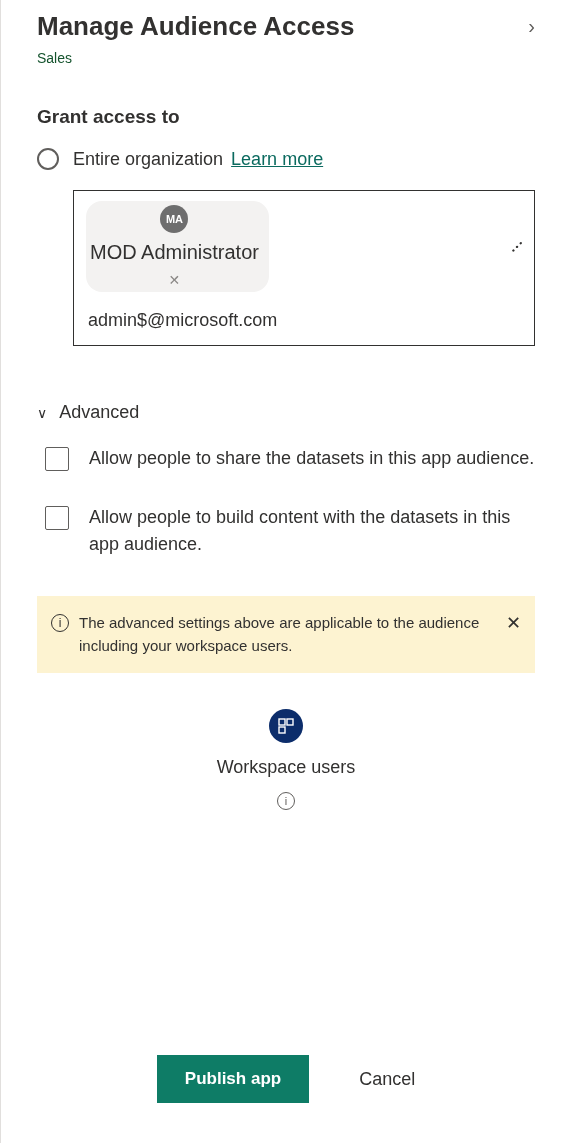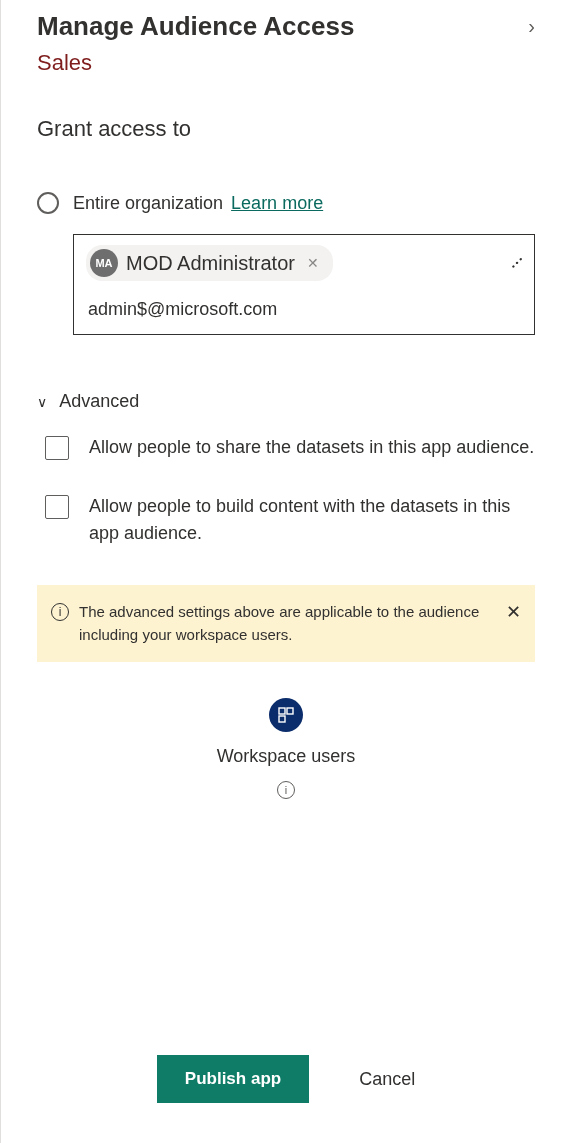--- a/index.html
+++ b/index.html
@@ -33,33 +33,32 @@
       font-size: 26px;
       font-weight: 600;
       color: #323130;
     }
     .chevron-right {
       font-size: 20px;
       color: #605e5c;
       cursor: pointer;
     }
     .subtitle {
-      font-size: 22px;
-      color: #7f1d1d;
+      font-size: 14px;
+      color: #14532d;
       margin-bottom: 40px;
     }
     .section-label {
-      font-size: 22px;
-      color: #323130;
-      margin-bottom: 6px;
-      font-weight: 400;
+      font-size: 19px;
+      color: #323130;
+      margin-bottom: 20px;
+      font-weight: 700;
     }
     .radio-group {
       margin-bottom: 20px;
-      margin-top: 44px;
     }
     .radio-row {
       display: flex;
       align-items: center;
       margin-bottom: 20px;
     }
     .radio {
       width: 22px;
       height: 22px;
       border: 2px solid #605e5c;
@@ -102,20 +101,21 @@
       justify-content: space-between;
       margin-bottom: 14px;
     }
     .chip {
       display: inline-flex;
       align-items: center;
       background: #f3f2f1;
       border-radius: 16px;
       padding: 4px 10px 4px 4px;
       gap: 8px;
+      flex-direction: column;
     }
     .avatar {
       width: 28px;
       height: 28px;
       border-radius: 50%;
       background: #6e6e6e;
       color: #fff;
       display: inline-flex;
       align-items: center;
       justify-content: center;

